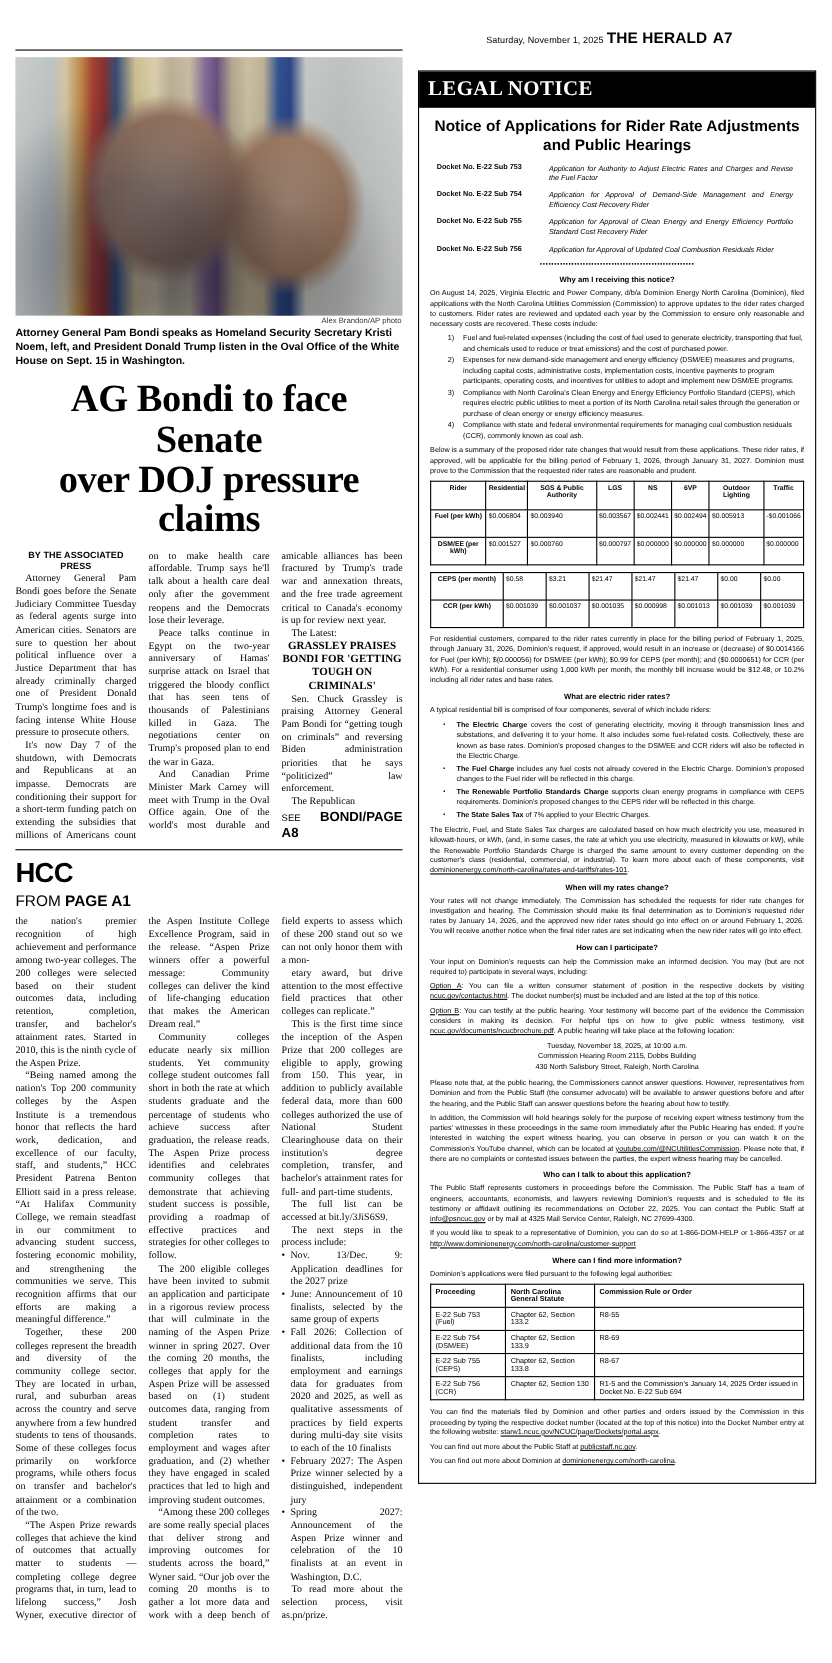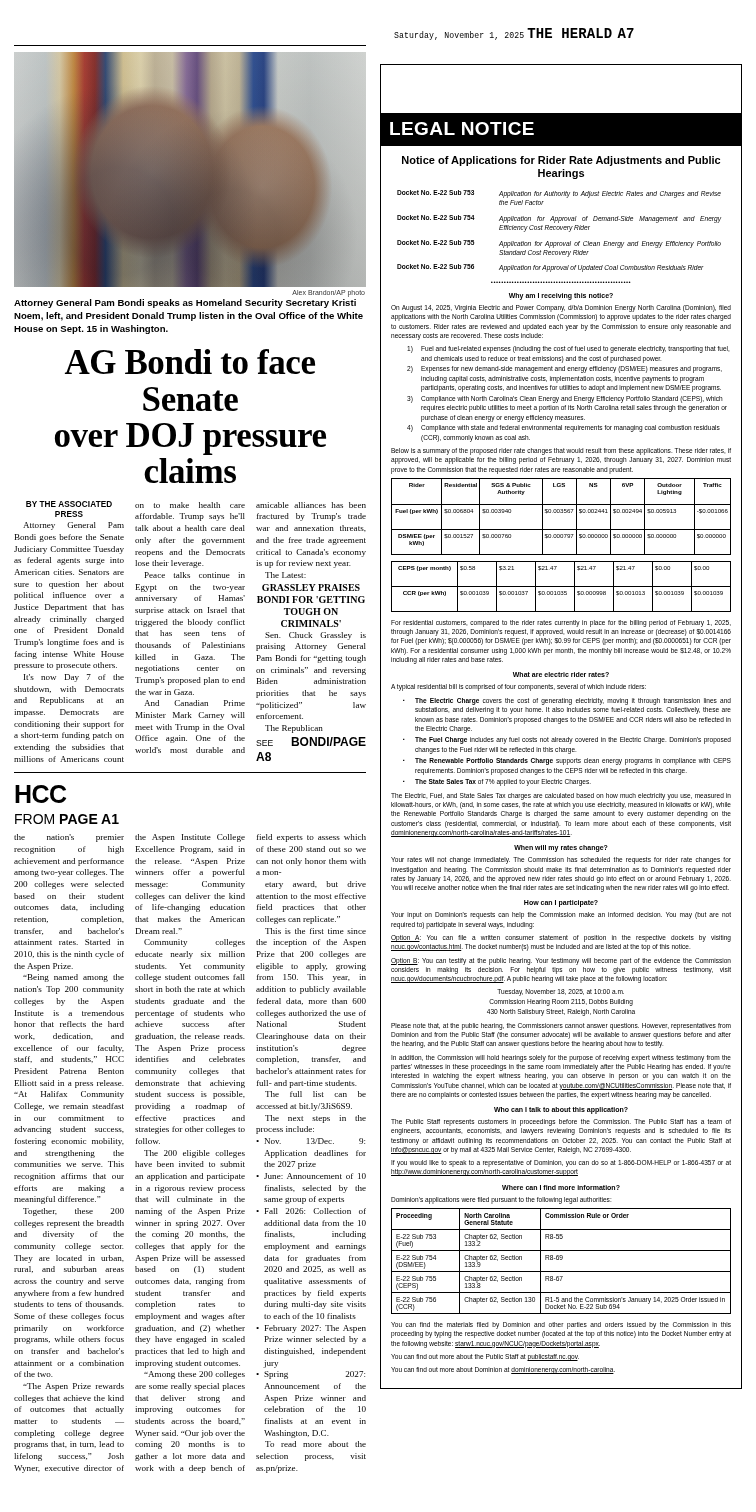--- a/index.html
+++ b/index.html
@@ -12,24 +12,25 @@
   }
   .page { position: relative; width: 756px; height: 1512px; padding: 0; }
 
   
   .masthead {
     display: flex; align-items: flex-end; justify-content: flex-start;
     padding: 26px 0 3px 0; margin: 0 14px;
   }
   .masthead .left-fill { flex: 0 0 380px; }
   .masthead-line {
-    font-family: Liberation Mono, monospace;
+    font-family: Liberation Sans, sans-serif;
     font-size: 8.2px; letter-spacing: .1px;
     display: flex; align-items: baseline; gap: 3px;
     white-space: nowrap;
+    margin-left: 48px;
   }
   .masthead-line .paper { font-weight: bold; font-size: 14px; }
   .masthead-line .pagenum { font-weight: bold; font-size: 14px; margin-left: 2px; }
   .rule-under-masthead {
     border-bottom: 1.2px solid #000; margin: 0 14px 0 14px; width: 352px;
   }
 
   
   .body-wrap { display: flex; padding: 0 14px; gap: 14px; }
   .left-col { width: 352px; }
@@ -126,29 +127,28 @@
   .jump-cols p { text-indent: 9px; margin: 0; }
   .jump-cols p.noindent { text-indent: 0; }
   .jump-cols ul { list-style: none; margin: 0; padding: 0; }
   .jump-cols li { text-indent: 0; margin: 0; padding-left: 8px; position: relative; }
   .jump-cols li::before { content: "\2022"; position: absolute; left: 0; }
 
   
   .legal-box { border: 1.4px solid #000; margin-top: 18px; }
   .legal-banner {
     background: #000; color: #fff;
-    font-family: Liberation Sans, sans-serif;
+    font-family: Liberation Serif, serif;
     font-weight: bold; font-size: 19px; letter-spacing: .4px;
     padding: 5px 8px 6px 8px;
-    margin-top: 48px;
   }
   .legal-inner { padding: 8px 10px 10px 10px; }
   .legal-title {
     font-family: "Liberation Sans", sans-serif;
-    font-weight: bold; font-size: 11px; text-align: center;
+    font-weight: bold; font-size: 14px; text-align: center;
     line-height: 1.2; margin-bottom: 9px;
   }
   .docket-list { margin: 0 0 6px 0; }
   .docket-row { display: flex; margin-bottom: 6.5px; }
   .docket-no {
     flex: 0 0 108px;
     font-family: "Liberation Sans", sans-serif;
     font-weight: bold; font-size: 6.6px; line-height: 1.3;
     padding-left: 6px;
   }

